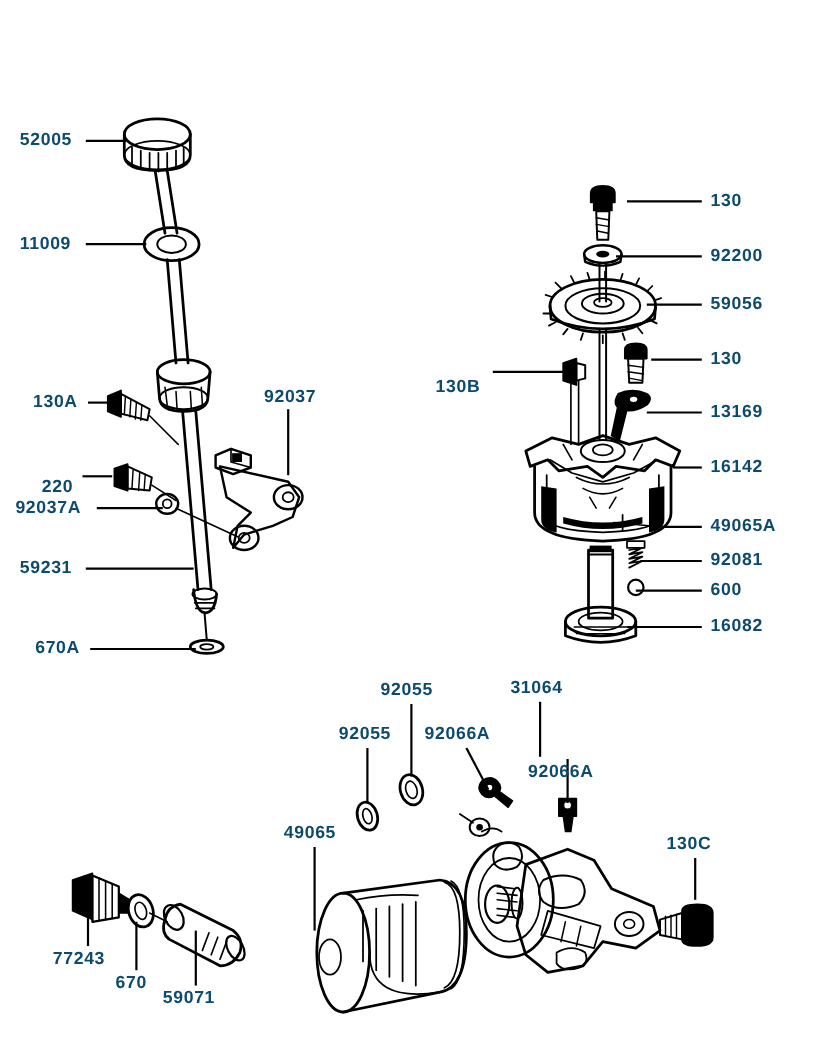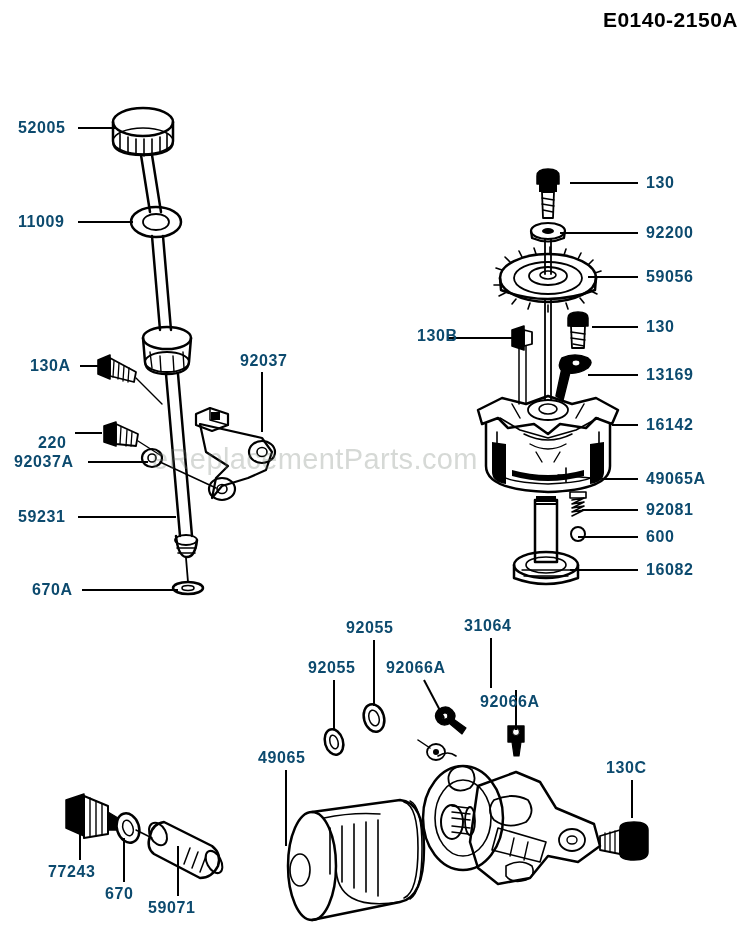--- a/index.html
+++ b/index.html
@@ -60,21 +60,20 @@
     top: 0;
     width: 750px;
     height: 951px;
   }
 </style>
 </head>
 <body>
 
 <div id="diagram-page">
 
-  <div id="diagram-title">E0140-2150A</div>
 
   <svg id="art-layer" viewBox="0 0 750 951" xmlns="http://www.w3.org/2000/svg">
     <g fill="none" stroke="#000000" stroke-width="2" stroke-linecap="round" stroke-linejoin="round">
 
       <g>
 
         <ellipse cx="143" cy="122" rx="30" ry="14" stroke-width="2.5"></ellipse>
         <path d="M113 122 L113 141 Q113 155 143 155 Q173 155 173 141 L173 122" stroke-width="2.5"></path>
         <ellipse cx="143" cy="141" rx="30" ry="13" stroke-width="1.6"></ellipse>
 
@@ -395,32 +394,31 @@
         <line x1="491" y1="638" x2="491" y2="688" stroke-width="2"></line>
         <line x1="516" y1="690" x2="516" y2="730" stroke-width="2"></line>
         <line x1="286" y1="770" x2="286" y2="846" stroke-width="2"></line>
         <line x1="632" y1="780" x2="632" y2="818" stroke-width="2"></line>
         <line x1="80" y1="860" x2="80" y2="810" stroke-width="2"></line>
         <line x1="124" y1="882" x2="124" y2="838" stroke-width="2"></line>
         <line x1="178" y1="896" x2="178" y2="846" stroke-width="2"></line>
       </g>
   </svg>
 
-  <div id="watermark">eReplacementParts.com</div>
 
   <div id="label-layer">
       <div class="part-label anchor-left" style="left: 18px; top: 128px;">52005</div>
       <div class="part-label anchor-left" style="left: 18px; top: 222px;">11009</div>
       <div class="part-label anchor-left" style="left: 30px; top: 366px;">130A</div>
       <div class="part-label anchor-left" style="left: 38px; top: 423px; margin-top: 20px;">220</div>
       <div class="part-label anchor-left" style="left: 14px; top: 462px;">92037A</div>
       <div class="part-label anchor-left" style="left: 18px; top: 517px;">59231</div>
       <div class="part-label anchor-left" style="left: 32px; top: 590px;">670A</div>
       <div class="part-label anchor-left" style="left: 240px; top: 361px;">92037</div>
-      <div class="part-label anchor-left" style="left: 396px; top: 336px; margin-left: 21px;">130B</div>
+      <div class="part-label anchor-left" style="left: 396px; top: 352px;">130B</div>
       <div class="part-label anchor-left" style="left: 646px; top: 183px;">130</div>
       <div class="part-label anchor-left" style="left: 646px; top: 233px;">92200</div>
       <div class="part-label anchor-left" style="left: 646px; top: 277px;">59056</div>
       <div class="part-label anchor-left" style="left: 646px; top: 327px;">130</div>
       <div class="part-label anchor-left" style="left: 646px; top: 375px;">13169</div>
       <div class="part-label anchor-left" style="left: 646px; top: 425px; text-align: right;">16142</div>
       <div class="part-label anchor-left" style="left: 646px; top: 479px; text-align: center;">49065A</div>
       <div class="part-label anchor-left" style="left: 646px; top: 510px;">92081</div>
       <div class="part-label anchor-left" style="left: 646px; top: 537px;">600</div>
       <div class="part-label anchor-left" style="left: 646px; top: 570px;">16082</div>

